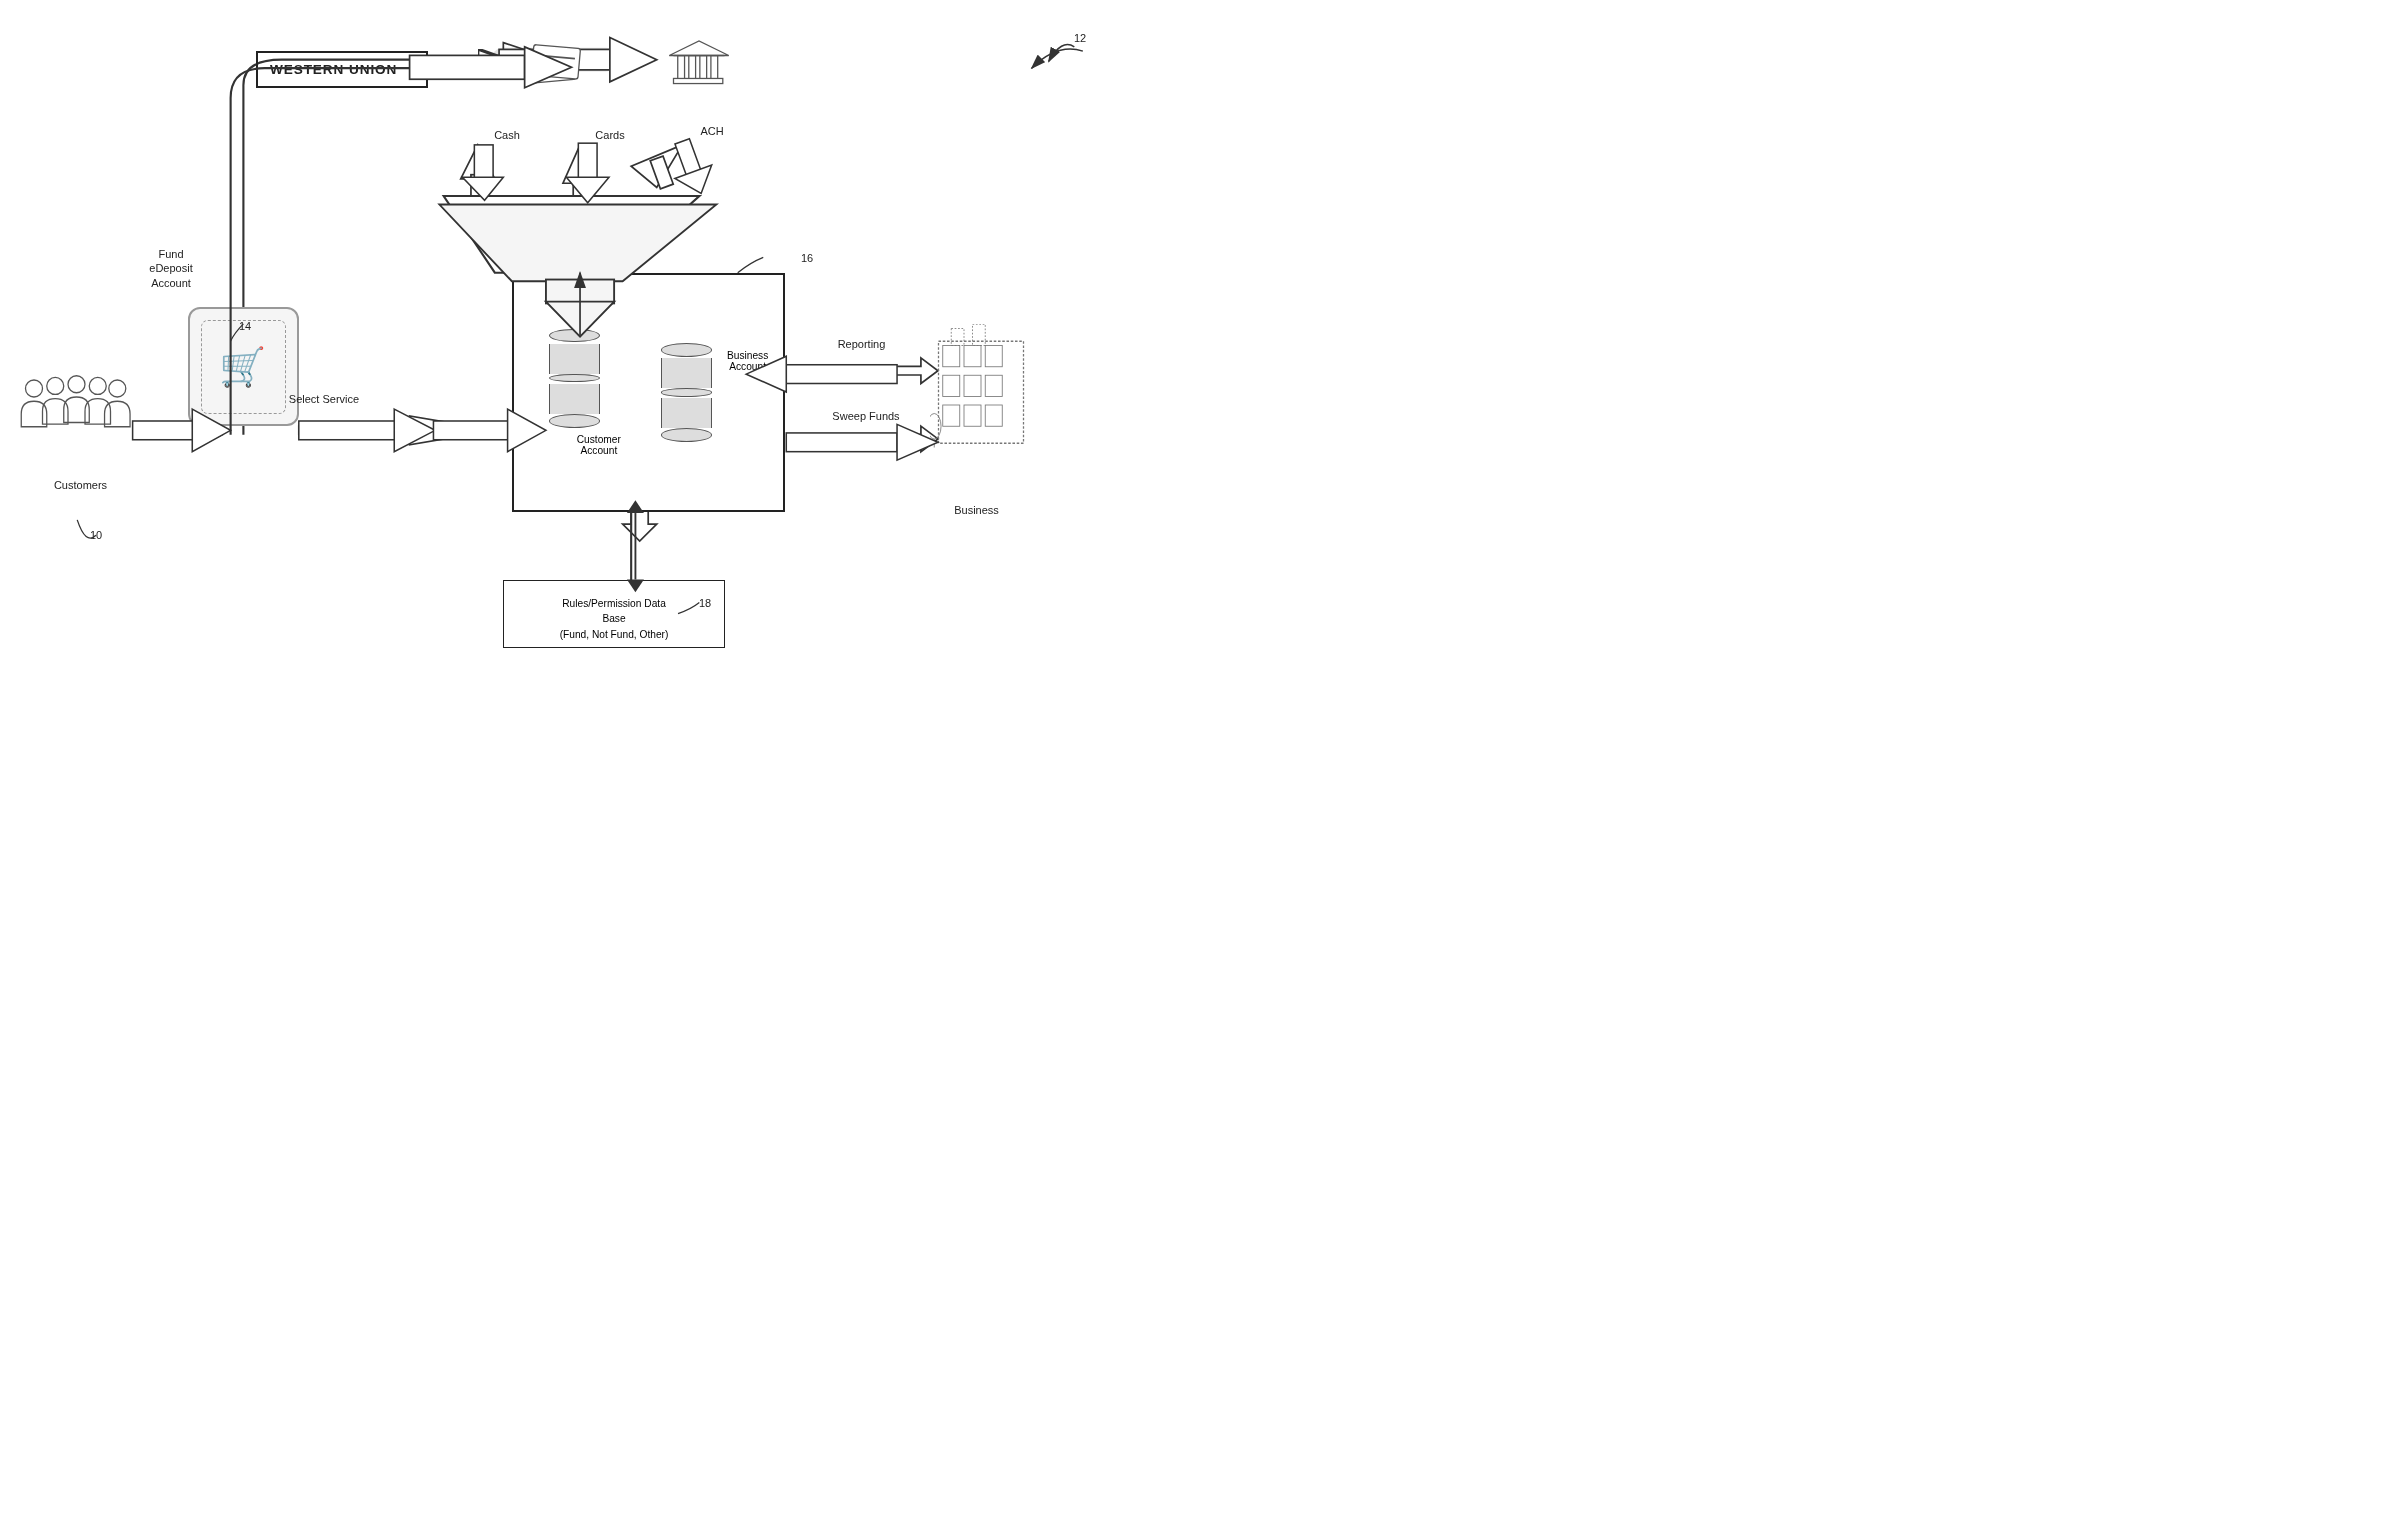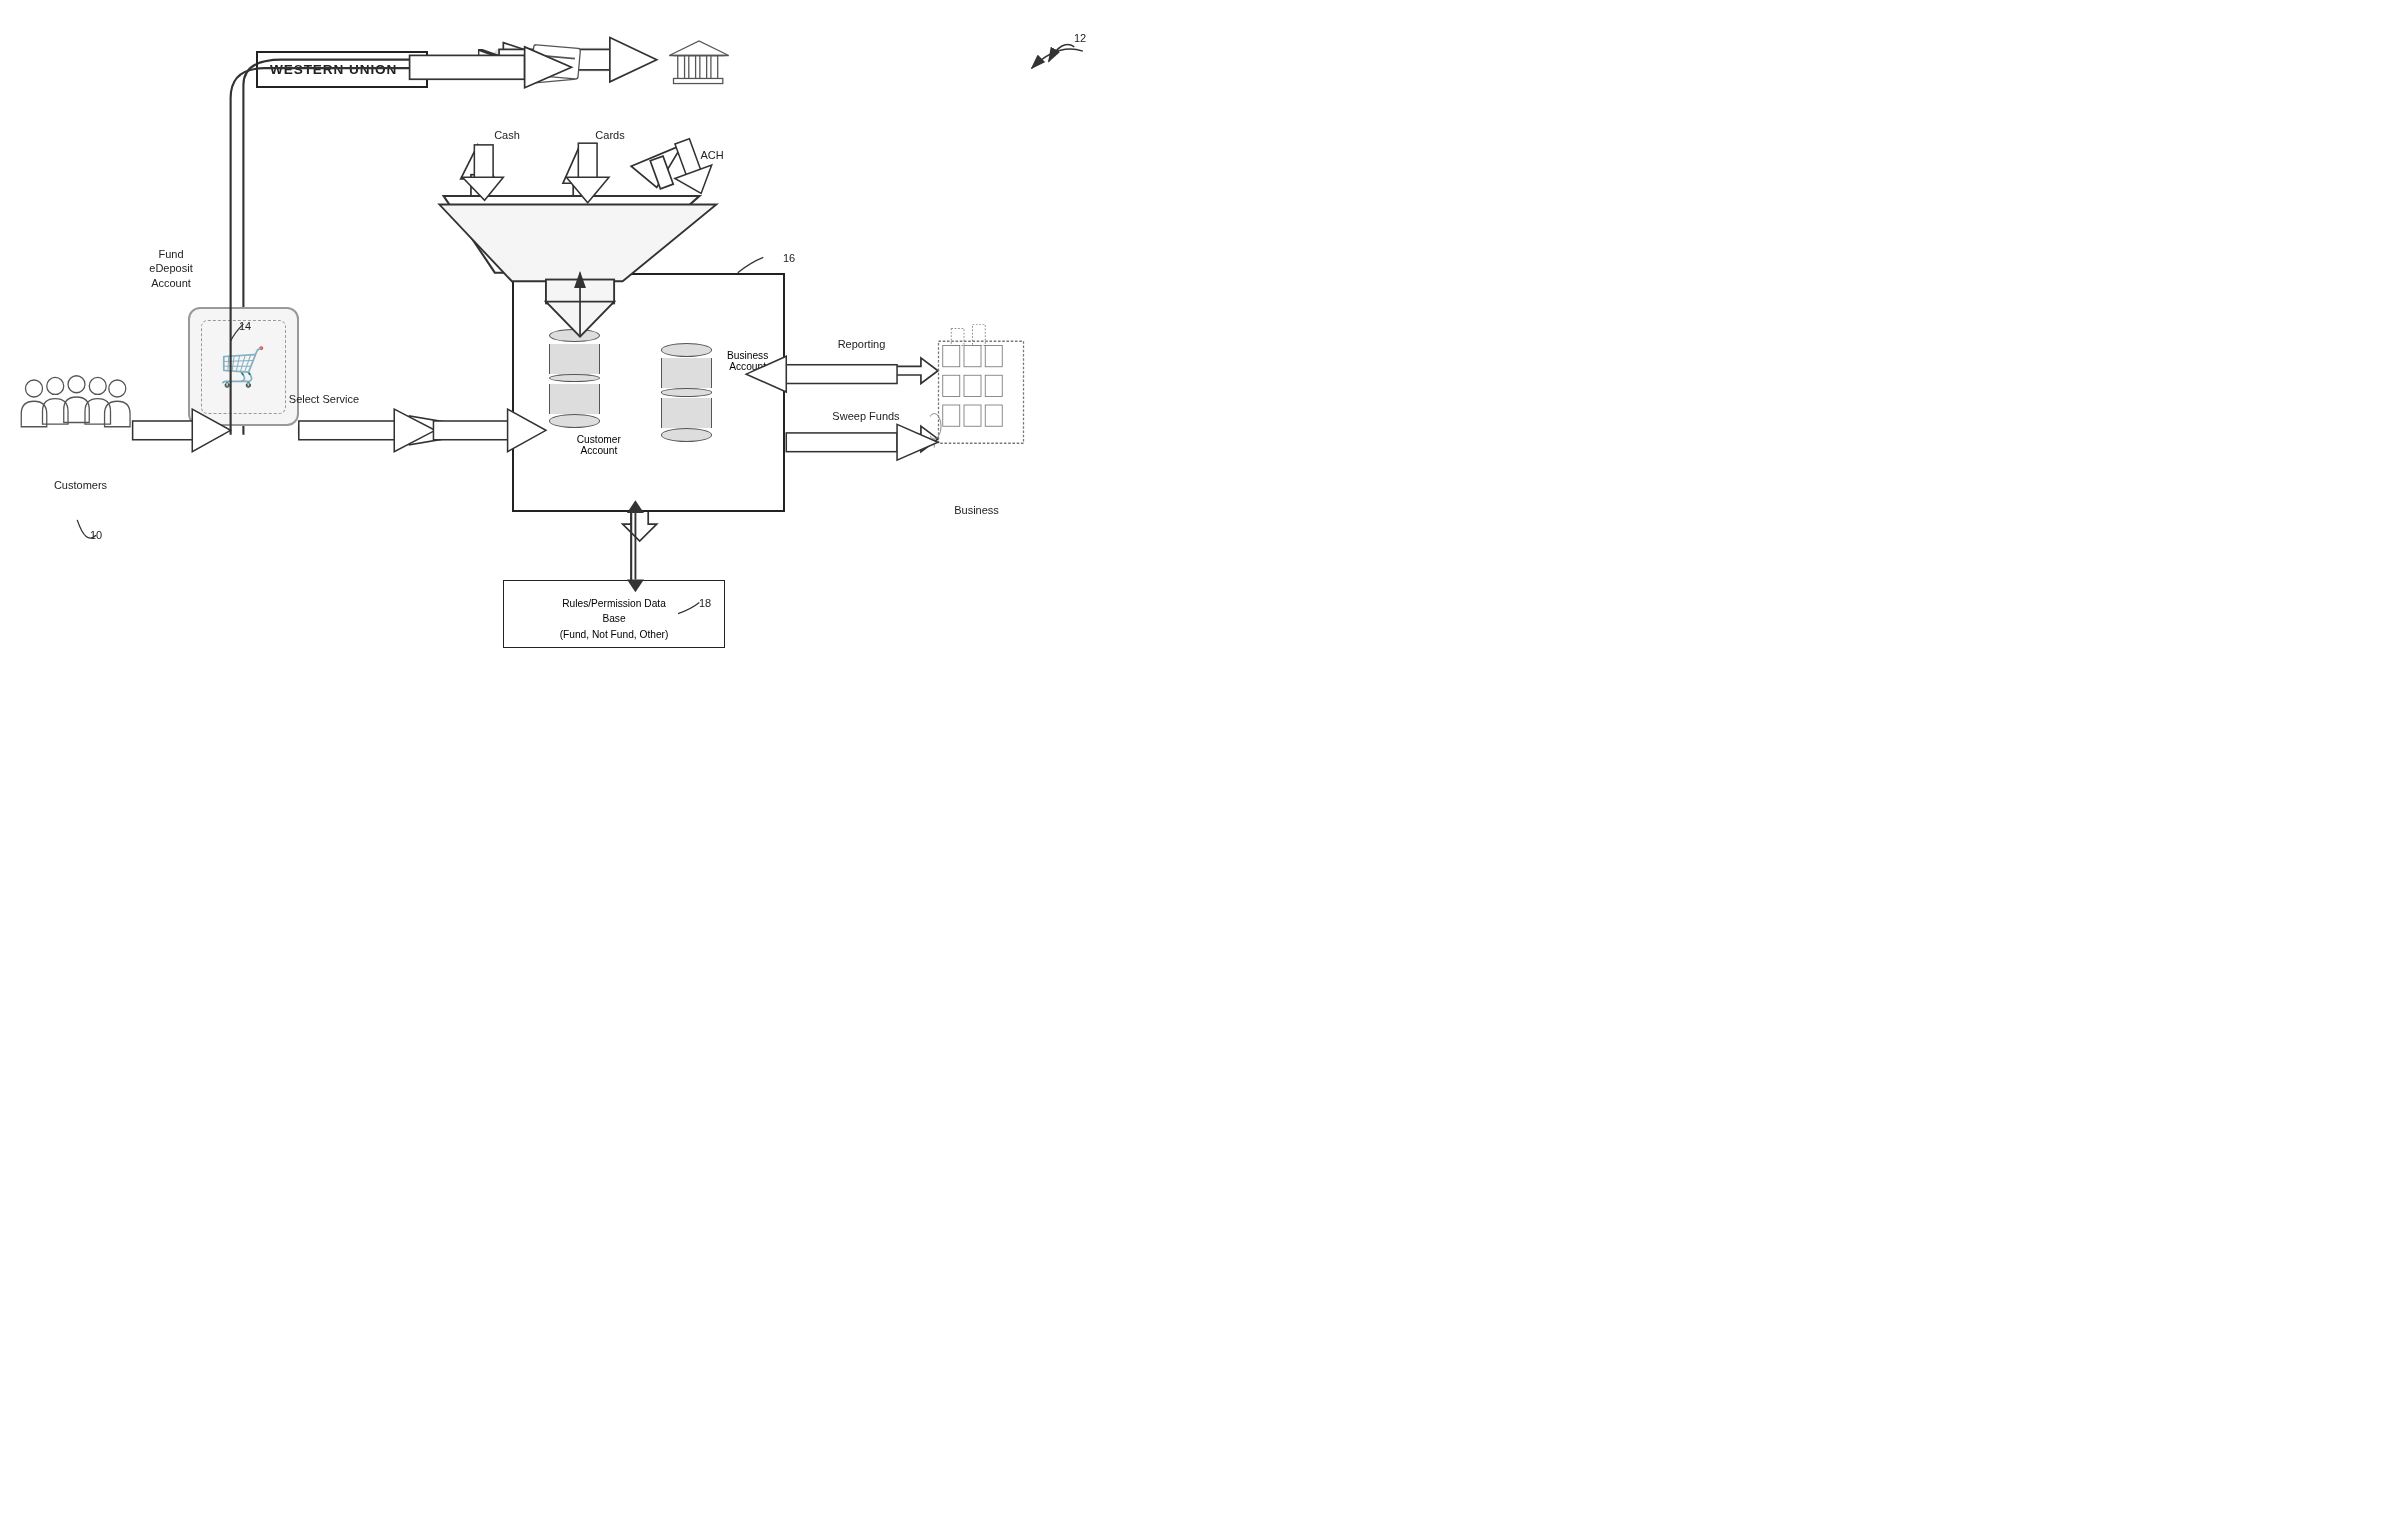--- a/index.html
+++ b/index.html
@@ -364,21 +364,21 @@
   </div>
 
   <div class="label" style="left:473px; top:128px; width:68px;">
     <span>Cash</span>
   </div>
 
   <div class="label" style="left:576px; top:128px; width:68px;">
     <span>Cards</span>
   </div>
 
-  <div class="label" style="left:678px; top:124px; width:68px;margin-top:24px;">
+  <div class="label" style="left:678px; top:124px; width:68px;">
     <span>ACH</span>
   </div>
 
   <div class="label" style="left:819px; top:337px; width:85px;">
     <span>Reporting</span>
   </div>
 
   <div class="label" style="left:819px; top:409px; width:94px;">
     <span>Sweep Funds</span>
   </div>
@@ -386,21 +386,21 @@
   <div class="label" style="left:938px; top:503px; width:77px;">
     <span>Business</span>
   </div>
 
   <div class="num-label" style="left:1074px; top:32px;">
     <span>12</span>
   </div>
   <div class="num-label" style="left:239px; top:320px;">
     <span>14</span>
   </div>
-  <div class="num-label" style="left:783px; top:252px;">
+  <div class="num-label" style="left:801px; top:252px;">
     <span>16</span>
   </div>
   <div class="num-label" style="left:699px; top:597px;">
     <span>18</span>
   </div>
   <div class="num-label" style="left:90px; top:529px;">
     <span>10</span>
   </div>
 
   <svg style="position:absolute;top:0;left:0;width:100%;height:100%;pointer-events:none;" viewBox="0 0 1401 900">

